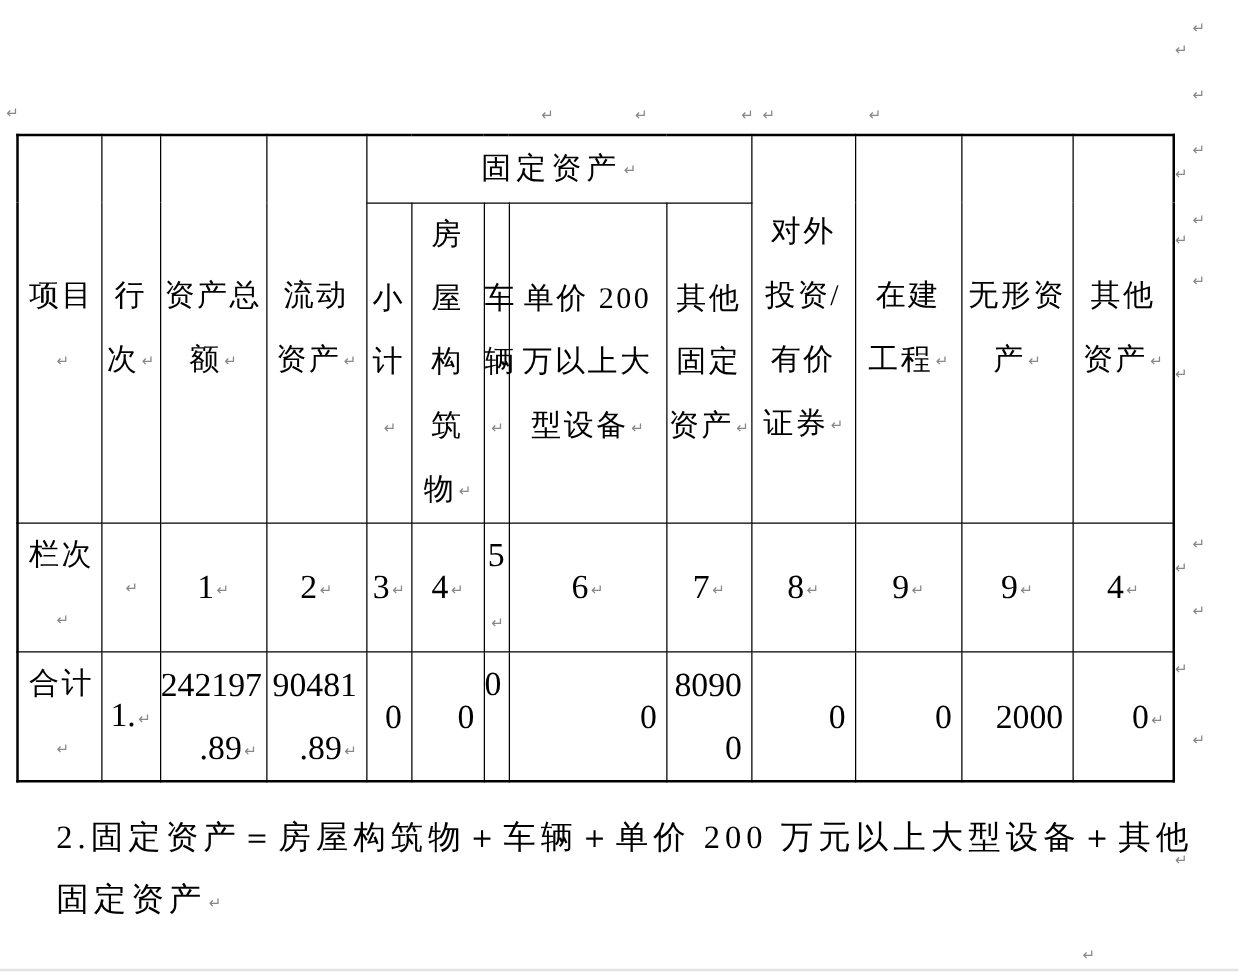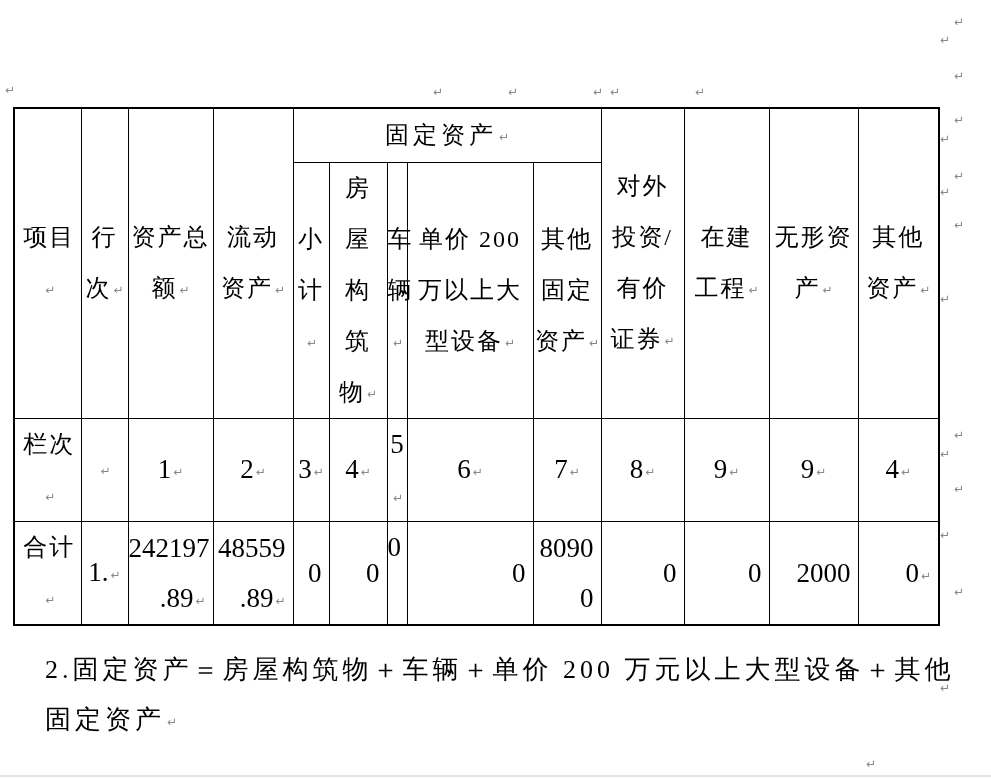--- a/index.html
+++ b/index.html
@@ -101,21 +101,21 @@
       <td class="cnum"><span>8</span><span class="pm">↵</span></td>
       <td class="cnum"><span>9</span><span class="pm">↵</span></td>
       <td class="cnum"><span>9</span><span class="pm">↵</span></td>
       <td class="cnum"><span>4</span><span class="pm">↵</span></td>
     </tr>
     <tr style="height:103px">
       <td class="lbl"><span>合计</span><span class="pm">↵</span></td>
       <td class="cnum"><span>1.</span><span class="pm">↵</span></td>
       <td class="num"><span>242197
 .89</span><span class="pm">↵</span></td>
-      <td class="num"><span>48559
+      <td class="num"><span>90481
 .89</span><span class="pm">↵</span></td>
       <td class="num"><span>0</span></td>
       <td class="num"><span>0</span></td>
       <td class="num vtop"><span>0</span></td>
       <td class="num"><span>0</span></td>
       <td class="num"><span>8090
 0</span></td>
       <td class="num"><span>0</span></td>
       <td class="num"><span>0</span></td>
       <td class="num"><span>2000</span></td>

